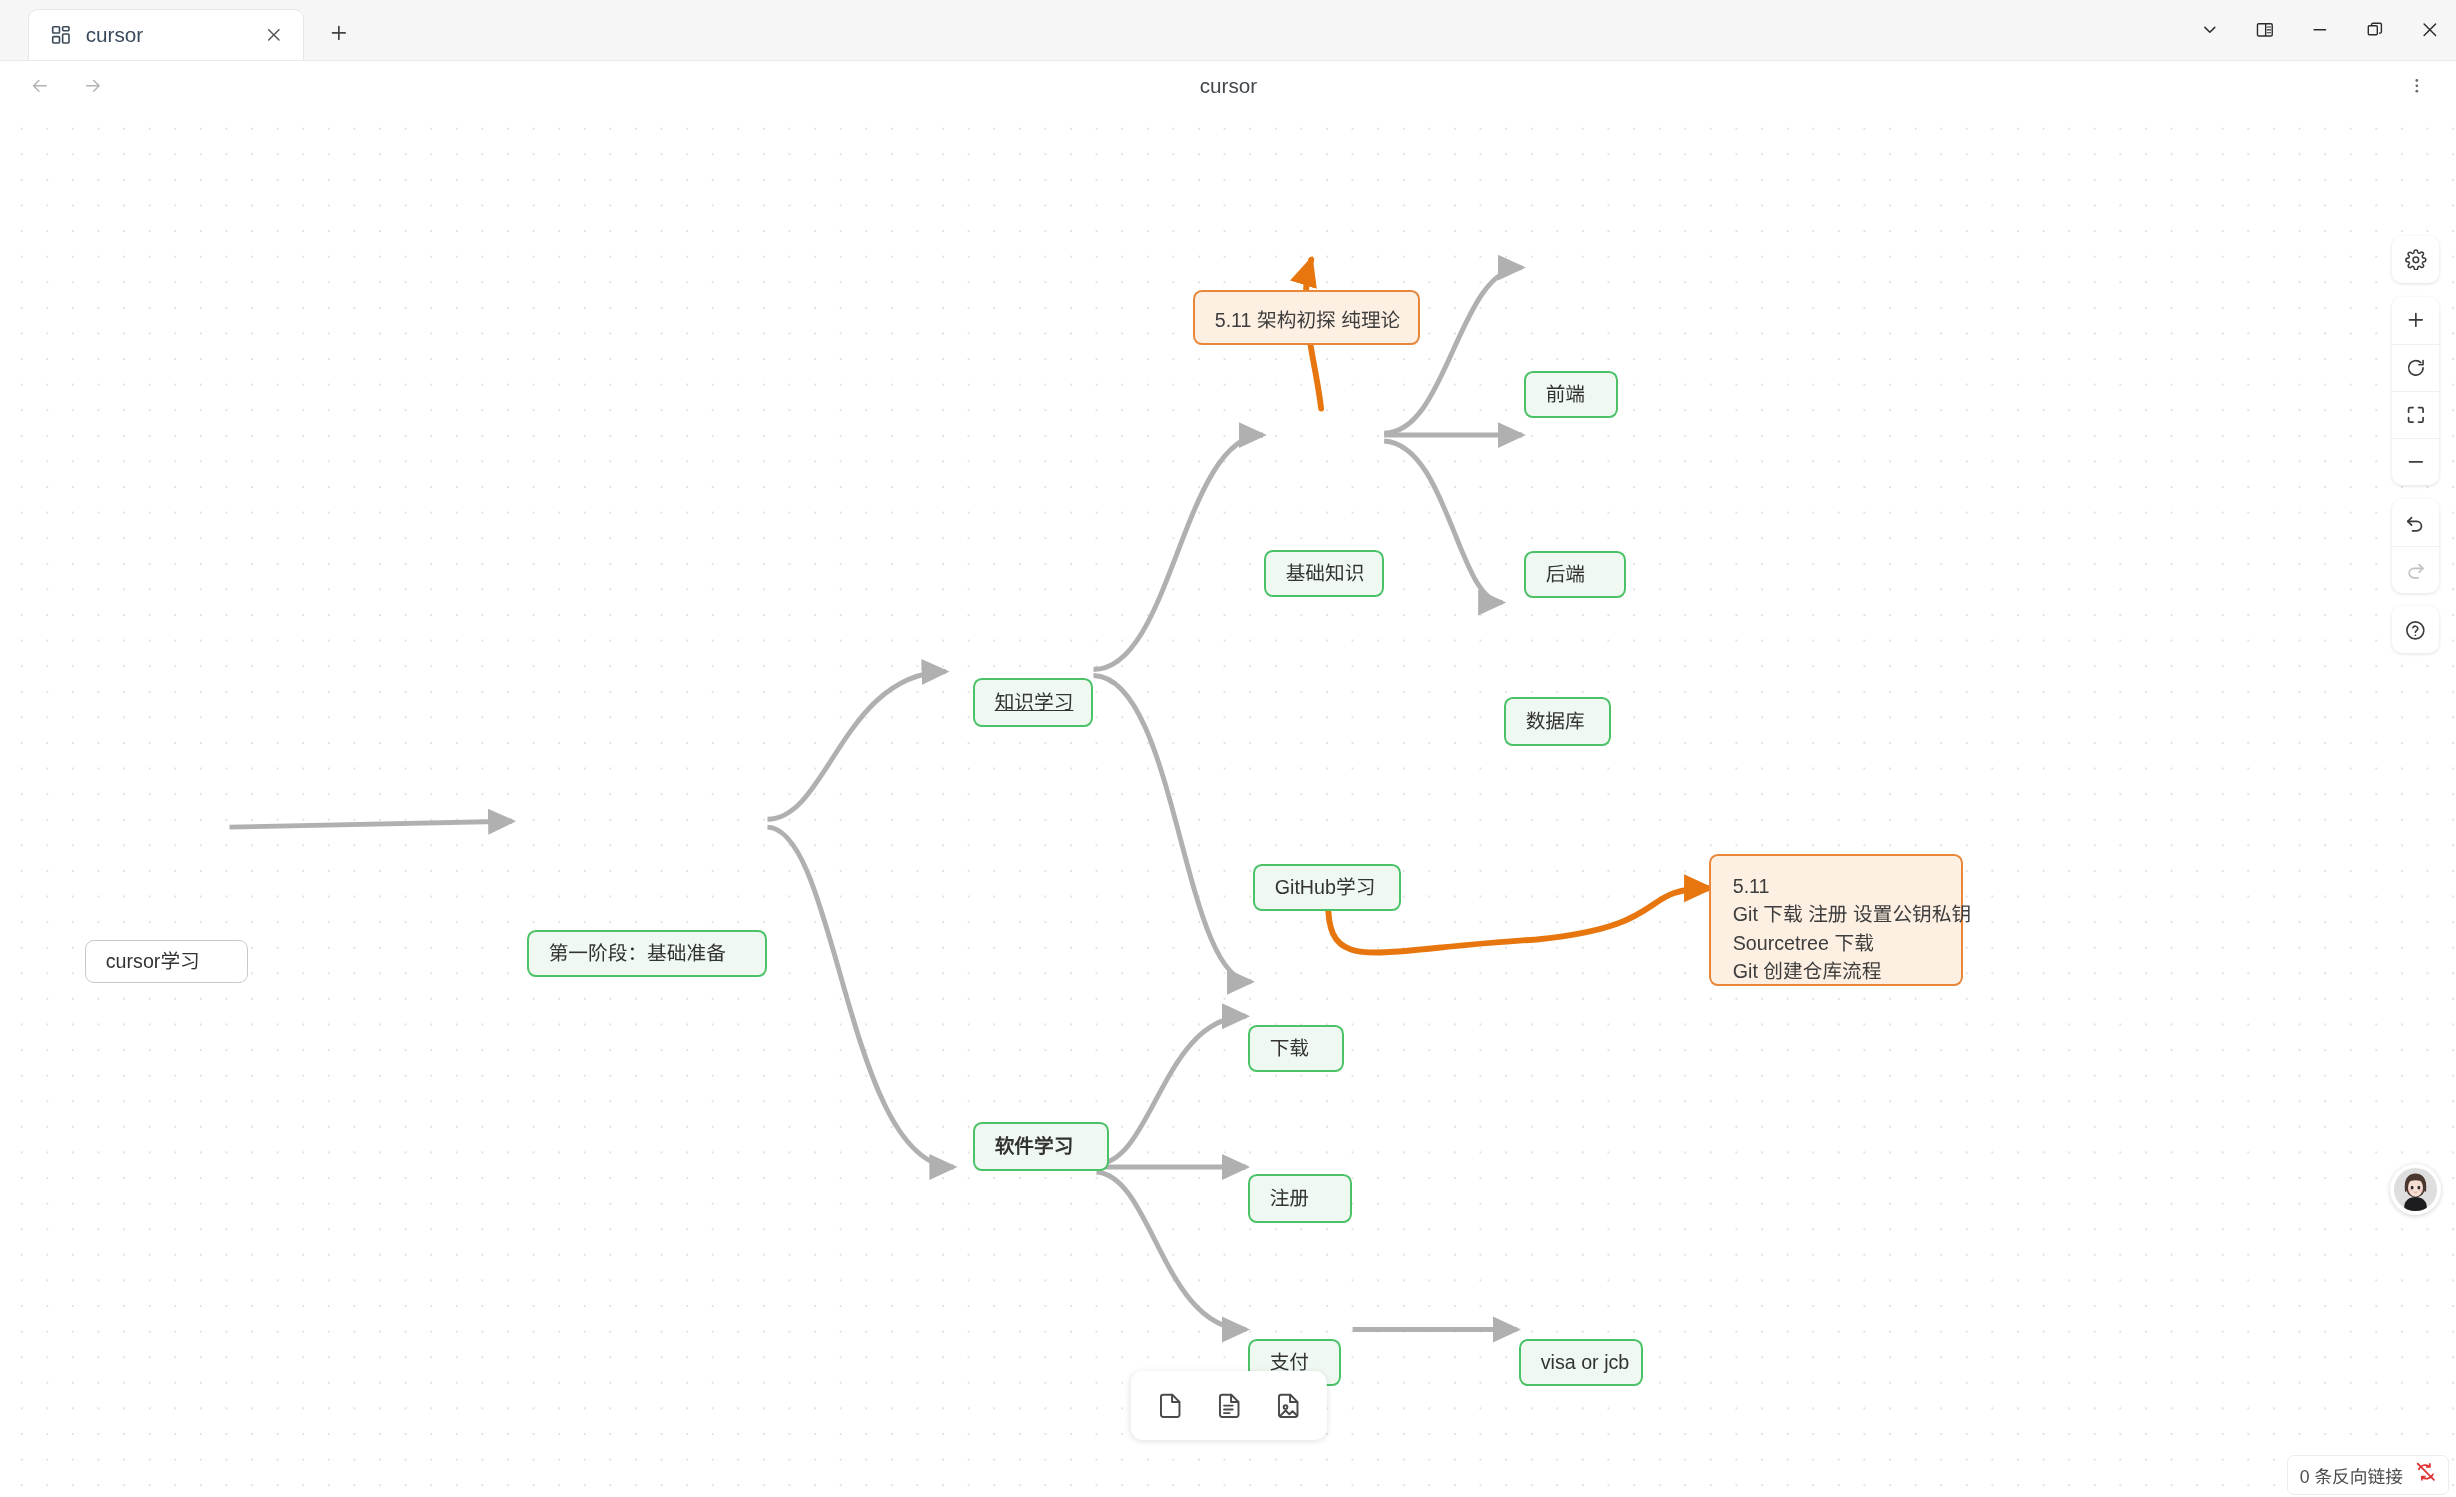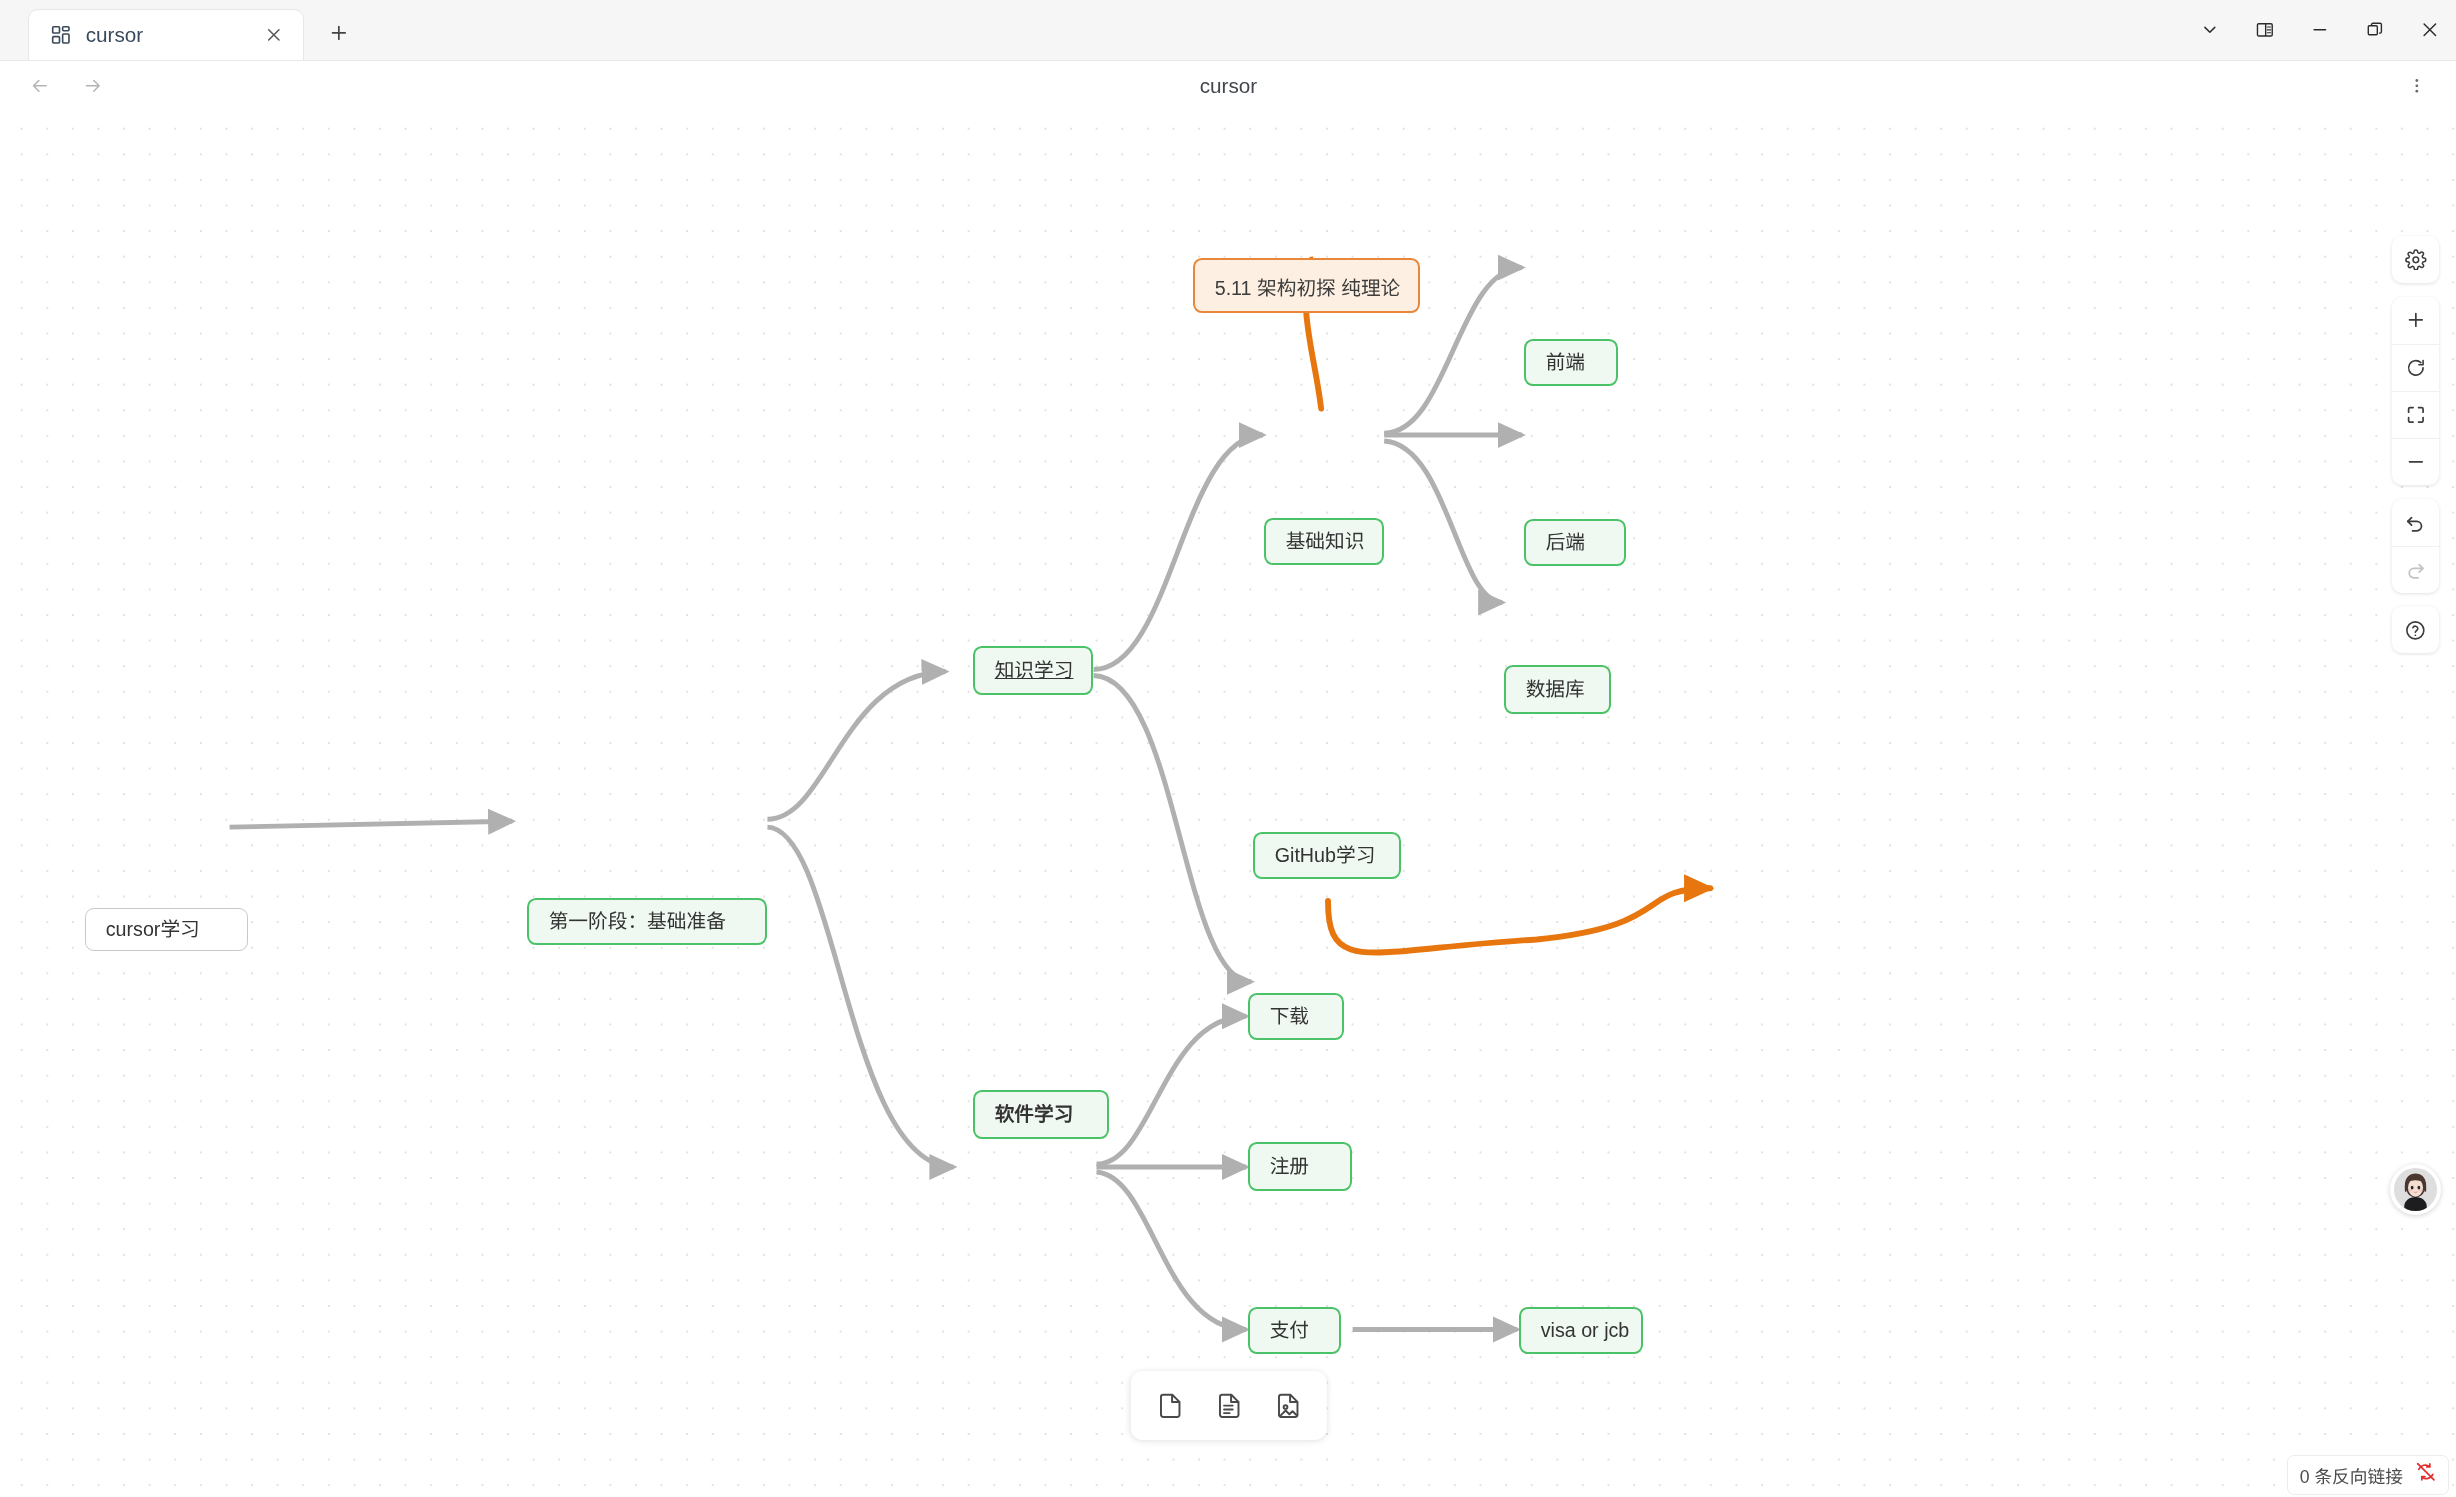--- a/index.html
+++ b/index.html
@@ -95,20 +95,21 @@
   #edges { position: absolute; left: 0; top: 0; width: 2457px; height: 1387px; }
 
   .node {
     position: absolute;
     display: flex; align-items: center;
     padding: 0 19.7px;
     border-radius: 8.9px;
     font-size: 19.7px;
     line-height: 1.35;
     white-space: nowrap;
+    margin-top: 32px;
   }
   .node.green {
     background: #eff9f1;
     border: 2px solid #4cc268;
     color: #333333;
   }
   .node.plain {
     background: #ffffff;
     border: 1.5px solid #c9c9c9;
     color: #333333;
@@ -359,20 +360,26 @@
   </div>
 
   <div class="node green" style="left:1519px; top:1197px; width:124px; height:47px;">
     <span>visa or jcb</span>
   </div>
 
   <div class="node note" style="left:1193px; top:148px; width:227px; height:55px; padding:13.8px 19.7px;">
     <div class="note-line">5.11 架构初探 纯理论</div>
   </div>
 
+  <div class="node note" style="left:1709px; top:712px; width:254px; height:132px;">
+    <div class="note-line">5.11</div>
+    <div class="note-line">Git 下载 注册 设置公钥私钥</div>
+    <div class="note-line">Sourcetree 下载</div>
+    <div class="note-line">Git 创建仓库流程</div>
+  </div>
 
   <div id="rtools">
 
     <div class="tgroup">
       <div class="tbtn">
         <svg width="21.7" height="21.7" viewBox="0 0 24 24" fill="none" stroke="currentColor" stroke-width="1.7">
           <circle cx="12" cy="12" r="3.1"></circle>
           <path d="M19.4 15a1.6 1.6 0 0 0 .3 1.8l.1.1a2 2 0 1 1-2.8 2.8l-.1-.1a1.6 1.6 0 0 0-1.8-.3 1.6 1.6 0 0 0-1 1.5V21a2 2 0 1 1-4 0v-.1A1.6 1.6 0 0 0 9 19.4a1.6 1.6 0 0 0-1.8.3l-.1.1a2 2 0 1 1-2.8-2.8l.1-.1a1.6 1.6 0 0 0 .3-1.8 1.6 1.6 0 0 0-1.5-1H3a2 2 0 1 1 0-4h.1A1.6 1.6 0 0 0 4.6 9a1.6 1.6 0 0 0-.3-1.8l-.1-.1a2 2 0 1 1 2.8-2.8l.1.1a1.6 1.6 0 0 0 1.8.3H9a1.6 1.6 0 0 0 1-1.5V3a2 2 0 1 1 4 0v.1a1.6 1.6 0 0 0 1 1.5 1.6 1.6 0 0 0 1.8-.3l.1-.1a2 2 0 1 1 2.8 2.8l-.1.1a1.6 1.6 0 0 0-.3 1.8V9a1.6 1.6 0 0 0 1.5 1H21a2 2 0 1 1 0 4h-.1a1.6 1.6 0 0 0-1.5 1z"></path>
         </svg>
       </div>

